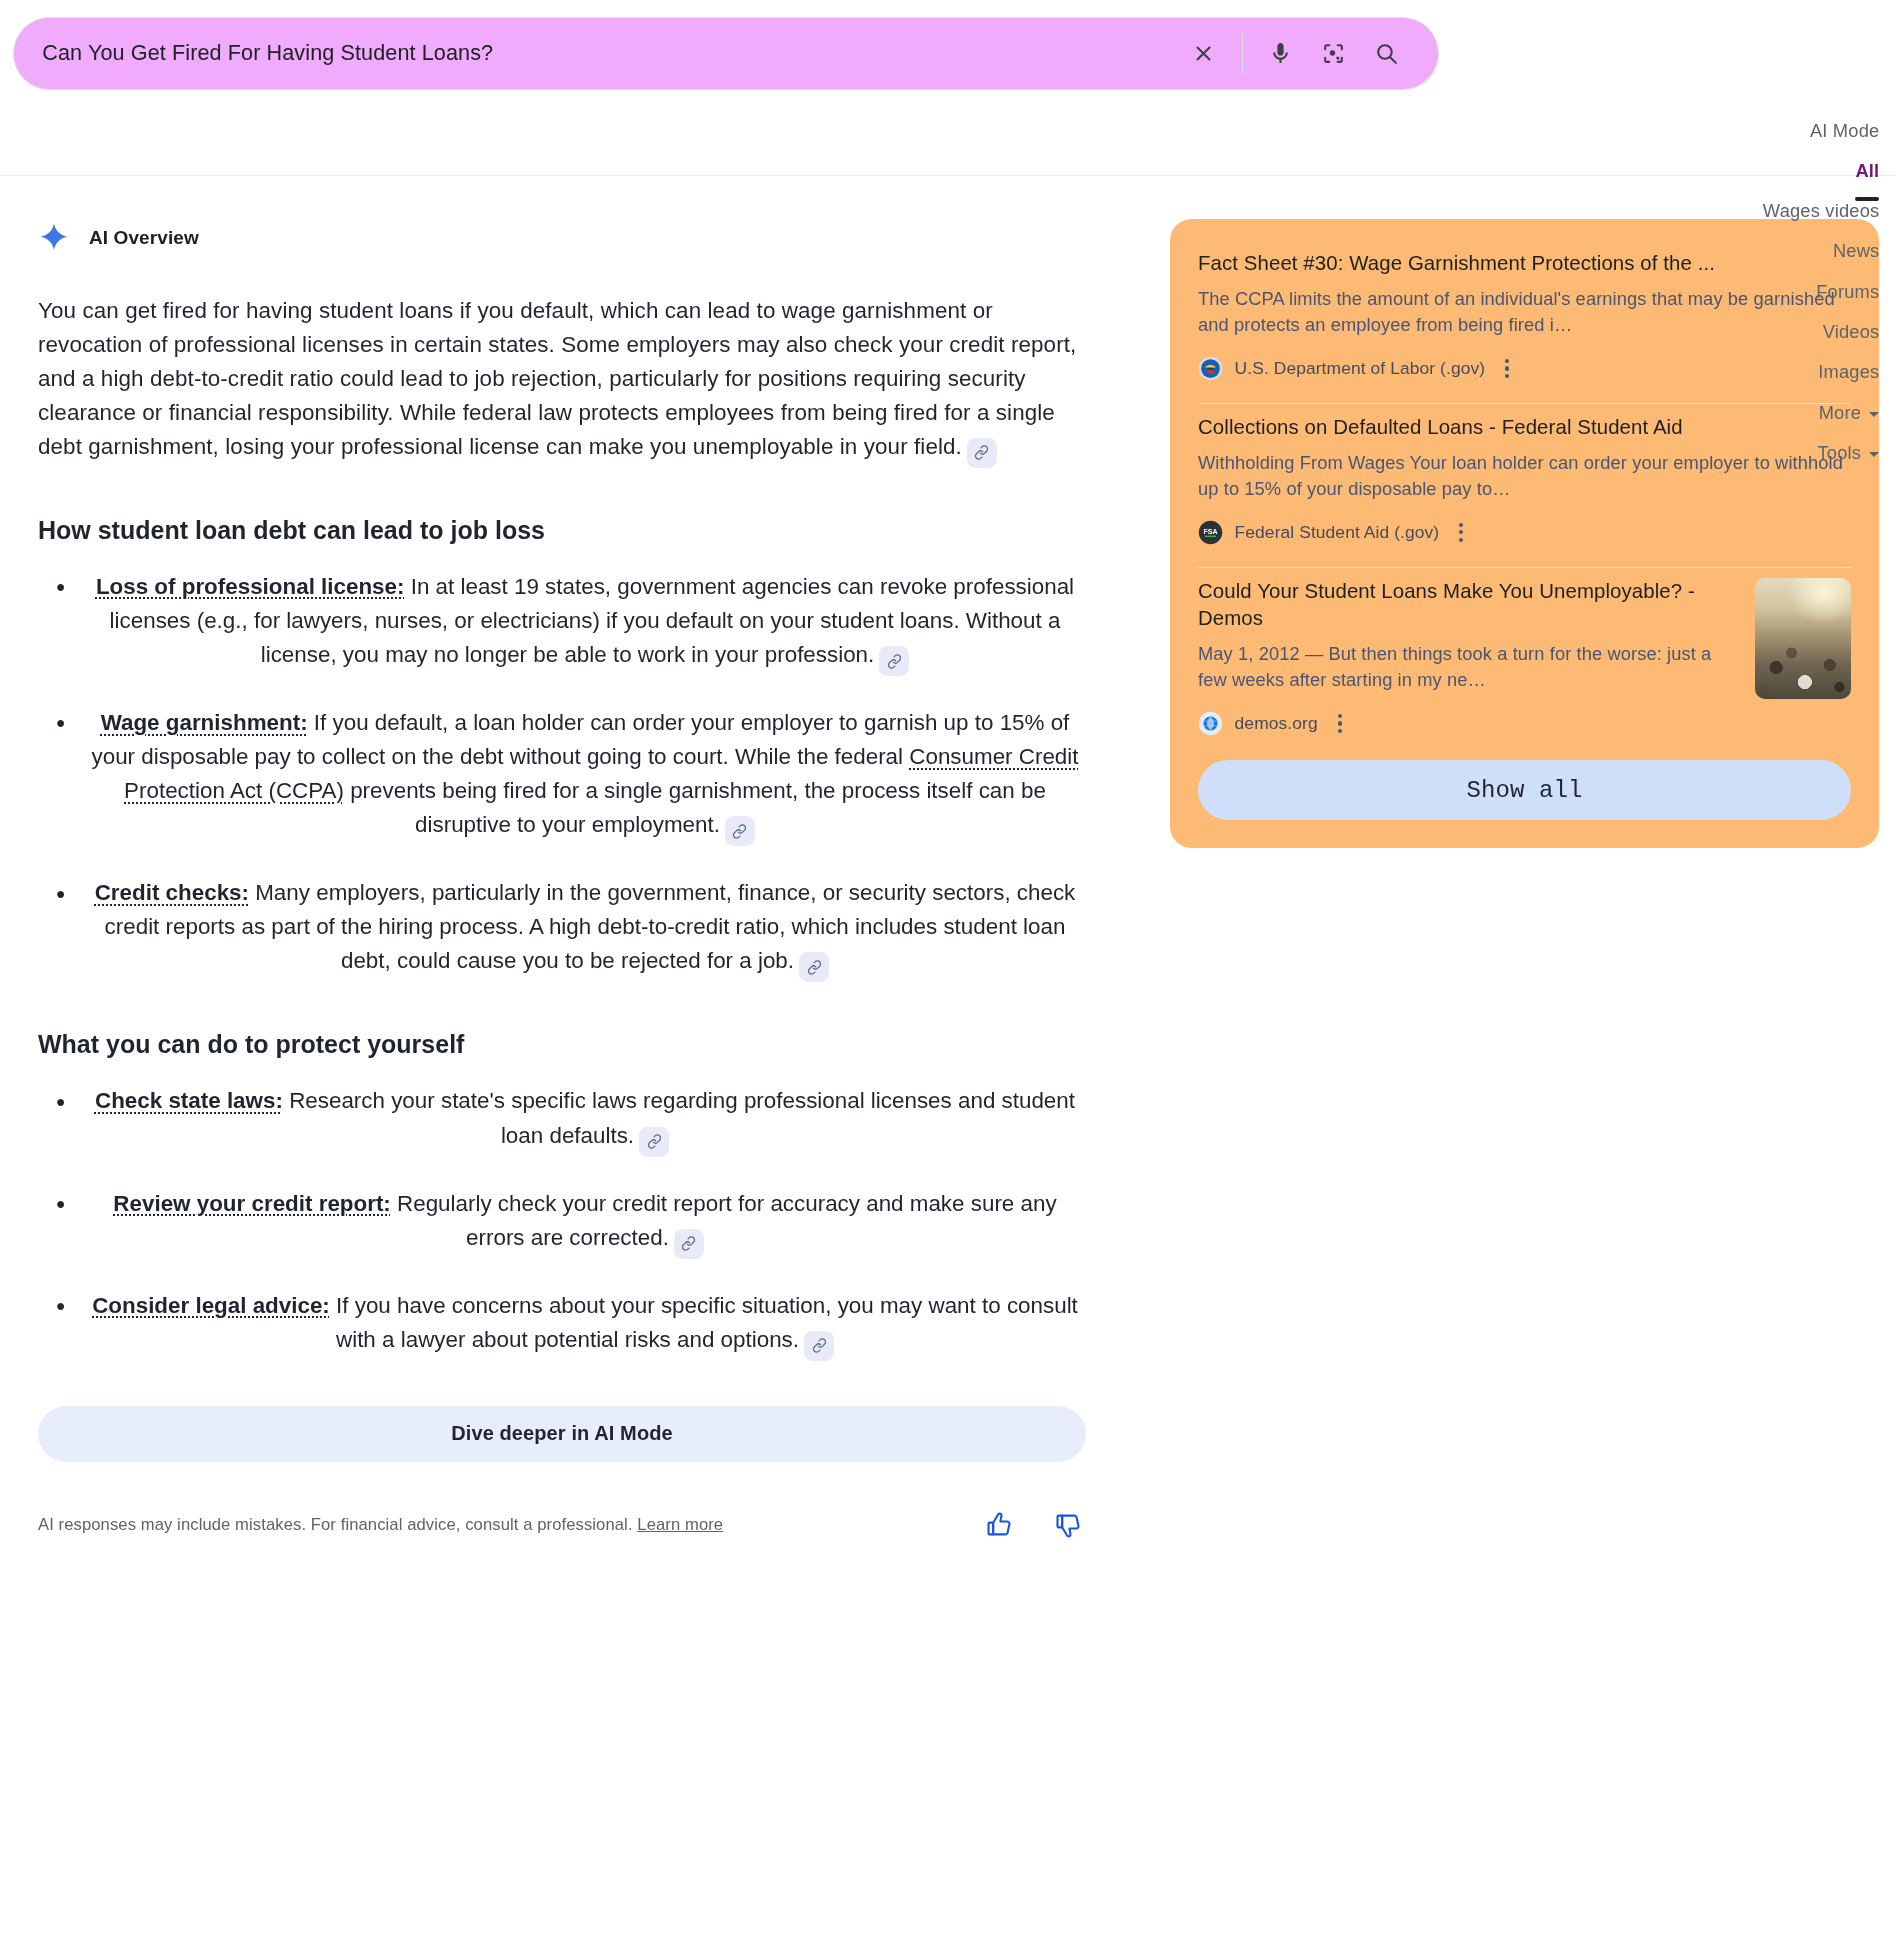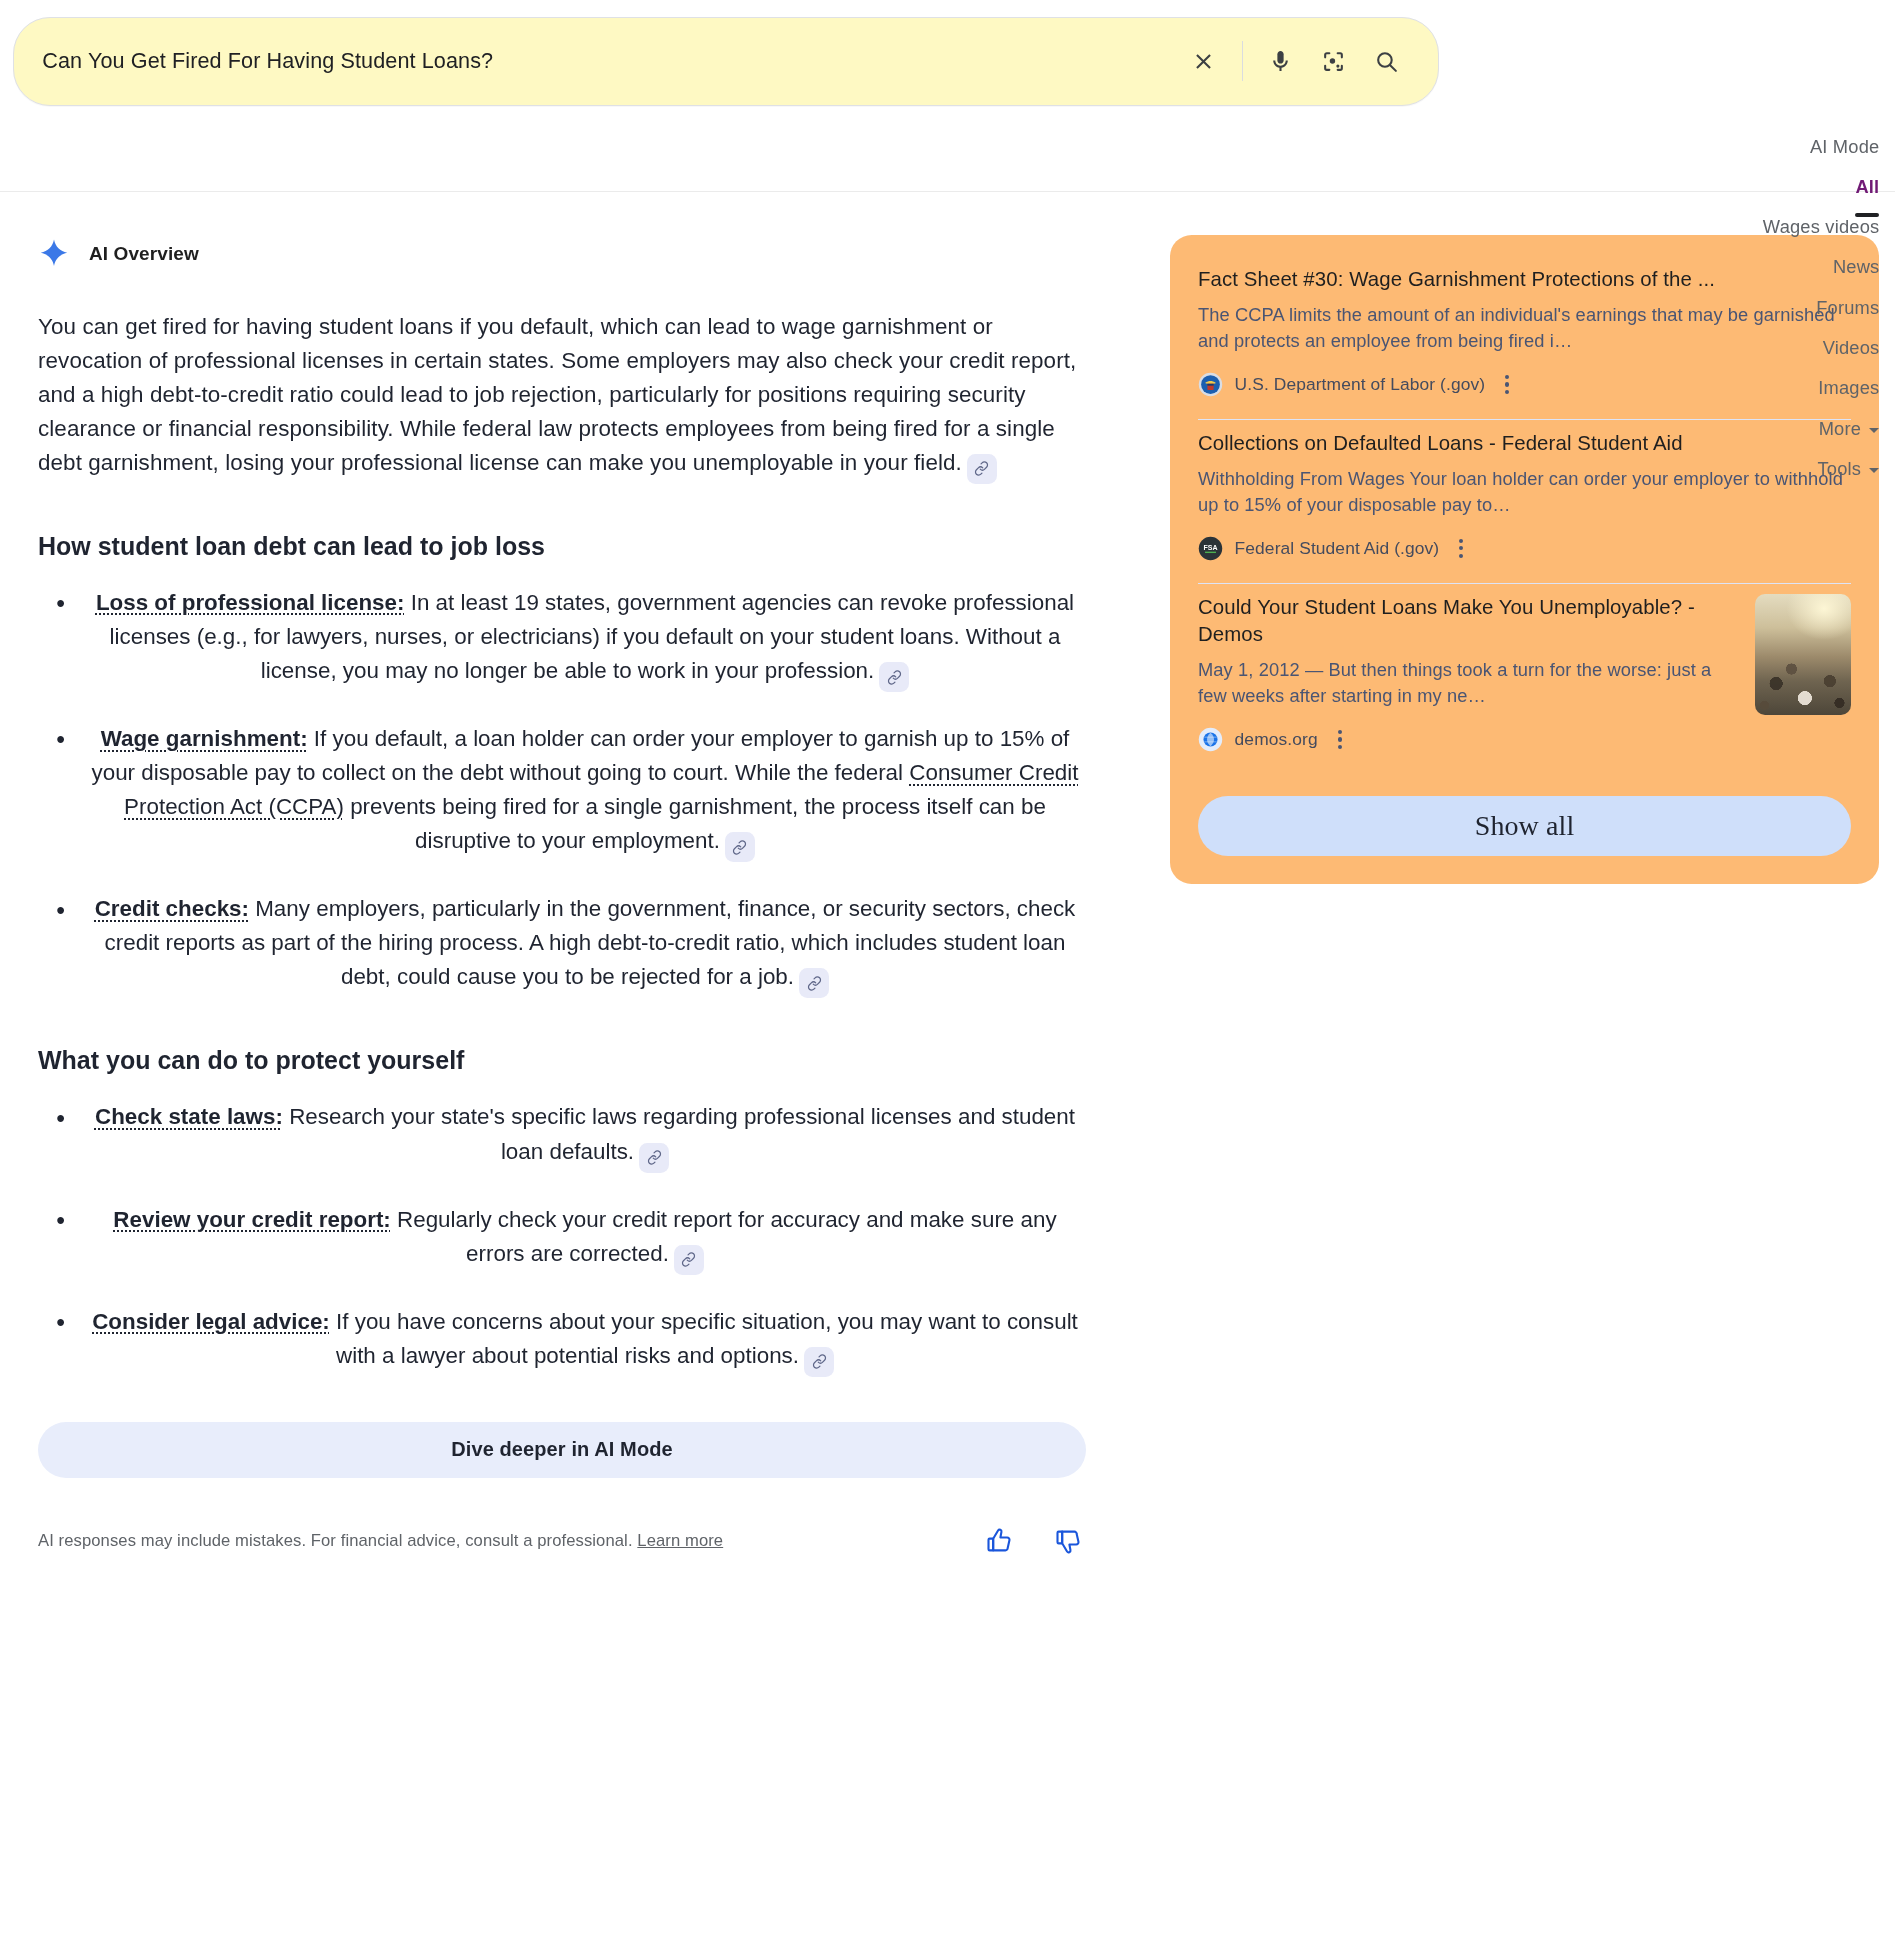--- a/index.html
+++ b/index.html
@@ -8,23 +8,23 @@
     height: 1946px;
     background: #ffffff;
     font-family: "Liberation Sans", sans-serif;
     -webkit-font-smoothing: antialiased;
   }
   .page { position: relative; width: 1896px; height: 1946px; overflow: hidden; }
 
   
   .searchbar-wrap { padding: 16.6px 0 0 13.3px; }
   .searchbar {
-    width: 1426px; height: 89px;
+    width: 1426px; height: 73px;
     border: 0.8px solid #dfe1e5; border-radius: 37px;
-    background: #fef9c3;
+    background: #f0abfc;
     display: flex; align-items: center;
     padding: 0 25px 0 28px;
     box-shadow: 0 0.8px 0.8px rgba(0,0,0,0.03);
   }
   .search-query {
     flex: 1; border: none; outline: none;
     font-size: 21.6px; color: #202124;
     font-family: "Liberation Sans", sans-serif;
     background: transparent; letter-spacing: 0.1px;
   }
@@ -162,23 +162,23 @@
     background:
       radial-gradient(circle 10.8px at 22% 74%, #3a3229 0 60%, transparent 62%),
       radial-gradient(circle 12.5px at 52% 86%, #efe8dd 0 55%, transparent 57%),
       radial-gradient(circle 10px at 78% 72%, #4a3f31 0 60%, transparent 62%),
       radial-gradient(circle 9.1px at 38% 62%, #5d5040 0 60%, transparent 62%),
       radial-gradient(circle 8.3px at 88% 90%, #332c23 0 60%, transparent 62%),
       radial-gradient(circle 7.5px at 10% 92%, #574b3b 0 60%, transparent 62%);
     opacity: .92;
   }
   .showall {
-    margin-top: 22px; width: 100%; height: 60px; border: none; border-radius: 30px;
-    background: #cfdffa; font-size: 28px; color: #1f2430; cursor: pointer;
-    font-family: Liberation Serif, serif; letter-spacing: 0.1px;
+    margin-top: 2px; width: 100%; height: 60px; border: none; border-radius: 30px;
+    background: #cfdffa; font-size: 24px; color: #1f2430; cursor: pointer;
+    font-family: Liberation Mono, monospace; letter-spacing: 0.1px;
     display: flex; align-items: center; justify-content: center;
   }
 </style>
 </head>
 <body>
 
 <div class="page">
 
   <div class="searchbar-wrap">
     <div class="searchbar">

